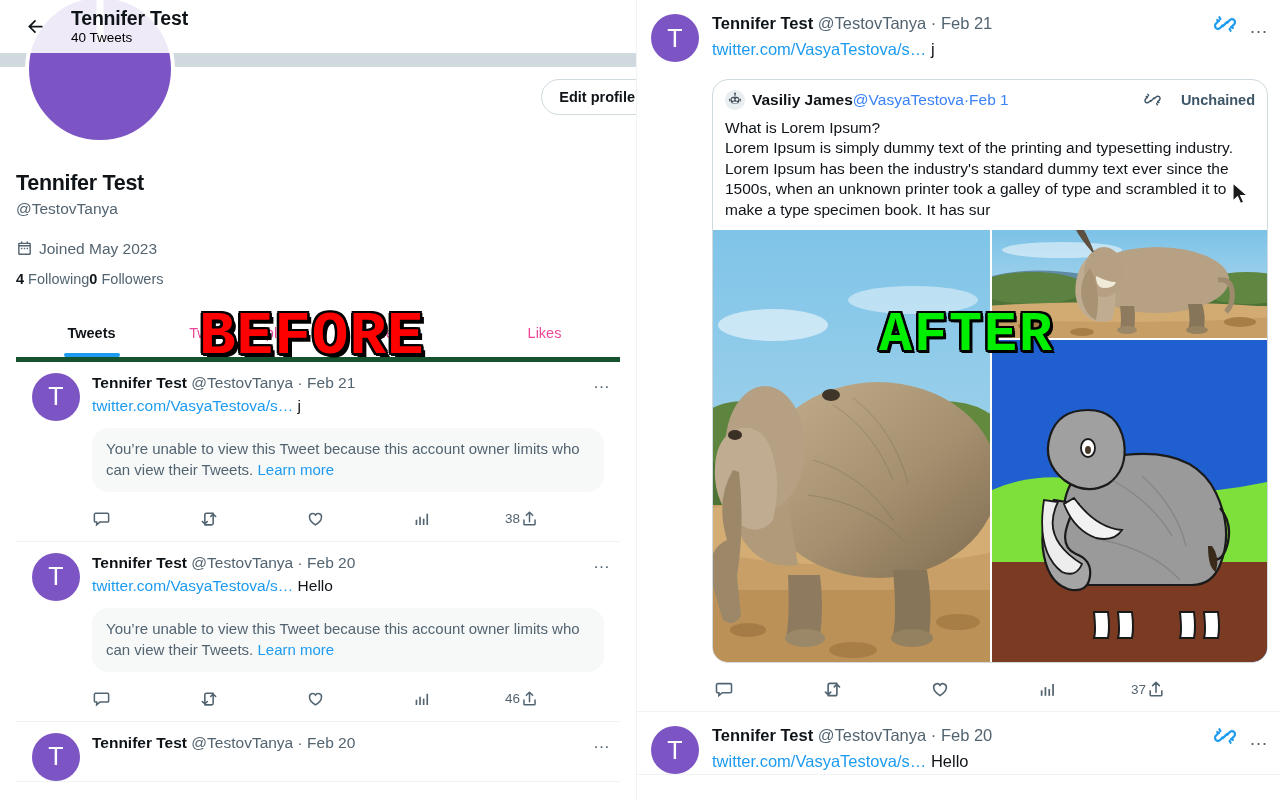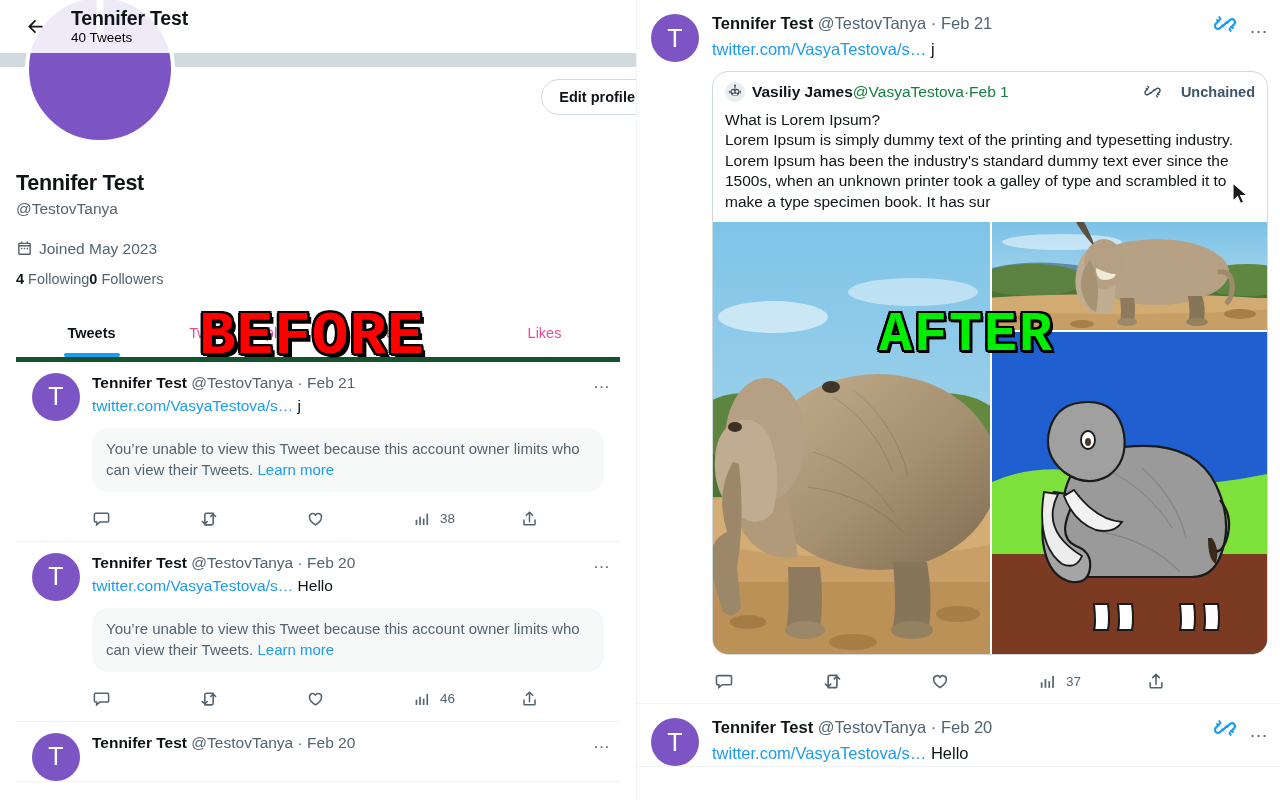--- a/index.html
+++ b/index.html
@@ -181,20 +181,21 @@
     display: flex; align-items: center;
     height: 44px;
     margin-top: 5px;
     color: #536471;
   }
   .act {
     display: flex; align-items: center; gap: 9px;
     width: 107px;
     cursor: pointer;
     font-size: 13.5px;
+    justify-content: space-between;
   }
   .act.share { width: auto; }
   .more-dots {
     position: absolute; right: 10px; top: 12px;
     color: #536471; font-size: 17px; line-height: 1;
     cursor: pointer;
   }
 
   
   #right-panel {
@@ -227,41 +228,41 @@
   .r-text { font-size: 16.5px; margin-top: 6px; color: #0f1419; }
   .r-text a.link { color: #1d9bf0; text-decoration: none; }
   .r-corner {
     position: absolute; right: 12px; top: 12px;
     display: flex; align-items: center; gap: 12px;
   }
   .r-corner .dots { color: #536471; font-size: 19px; line-height: 1; cursor: pointer; }
 
   
   .quote-card {
-    margin-top: 12px;
+    margin-top: 20px;
     border: 1px solid #cfd9de;
     border-radius: 16px;
     overflow: hidden;
     background: #fff;
   }
   .q-head {
     display: flex; align-items: center;
     padding: 10px 12px 4px 12px;
     font-size: 15.5px;
     white-space: nowrap;
   }
   .q-av {
     width: 20px; height: 20px; border-radius: 50%;
     background: #e7ecf0;
     margin-right: 7px; flex: 0 0 20px;
     display: flex; align-items: center; justify-content: center;
     overflow: hidden;
   }
   .q-head .nm { font-weight: bold; }
-  .q-head .hd, .q-head .dt { color: #15803d; }
+  .q-head .hd, .q-head .dt { color: #3b82f6; }
   .q-badge {
     margin-left: auto;
     display: flex; align-items: center; gap: 19px;
     font-size: 14.5px; font-weight: bold; color: #3d5566;
     cursor: pointer;
   }
   .q-text {
     padding: 4px 12px 10px 12px;
     font-size: 15.5px; line-height: 1.32; color: #0f1419;
     white-space: pre-line;

